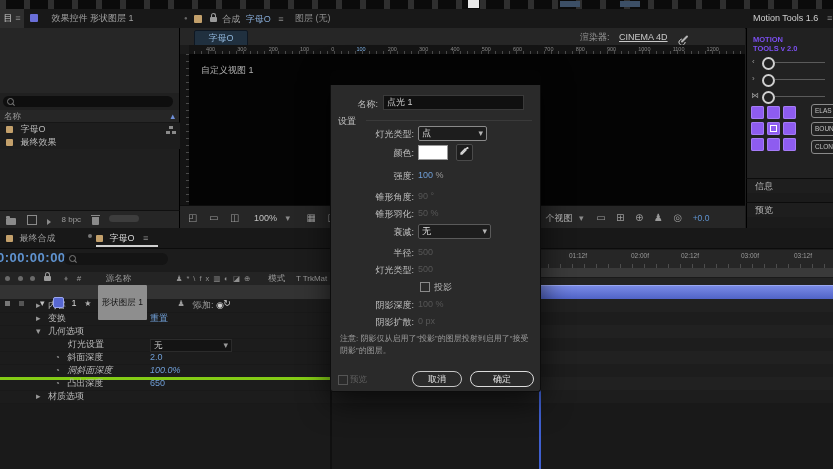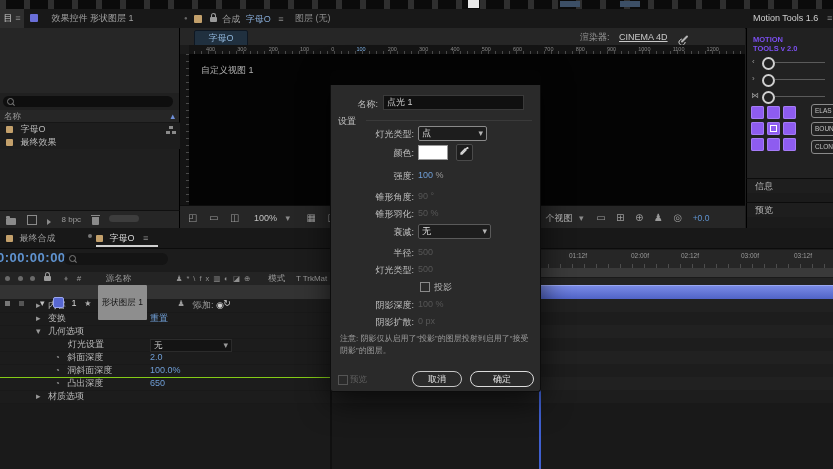--- a/index.html
+++ b/index.html
@@ -330,21 +330,21 @@
     <span class="abs" style="left:150px;top:1px;width:80px;height:11px;background:#141414;border:1px solid #2b2b2b;line-height:11px;">
       <span style="color:#cfcfcf;margin-left:3px;font-size:8.5px;">无</span>
       <span style="position:absolute;right:3px;top:0;color:#9a9a9a;">▾</span>
     </span>
   </div>
   <div class="abs nowrap" style="left:0;top:351px;width:331px;height:13px;line-height:13px;border-bottom:1px solid #191919;">
     <span style="color:#9a9a9a;margin-left:55px;font-size:8px;">◔</span>
     <span style="color:#b8b8b8;margin-left:5px;">斜面深度</span>
     <span class="abs blue" style="left:150px;top:0;">2.0</span>
   </div>
-  <div class="abs nowrap" style="left:0;top:364px;width:331px;height:13px;line-height:13px;border-bottom:1px solid #84cc16;">
+  <div class="abs nowrap" style="left:0;top:364px;width:331px;height:13px;line-height:13px;border-bottom:3px solid #84cc16;font-style:italic;">
     <span style="color:#9a9a9a;margin-left:55px;font-size:8px;">◔</span>
     <span style="color:#b8b8b8;margin-left:5px;">洞斜面深度</span>
     <span class="abs blue" style="left:150px;top:0;">100.0%</span>
   </div>
   <div class="abs nowrap" style="left:0;top:377px;width:331px;height:13px;line-height:13px;border-bottom:1px solid #191919;">
     <span style="color:#9a9a9a;margin-left:55px;font-size:8px;">◔</span>
     <span style="color:#b8b8b8;margin-left:5px;">凸出深度</span>
     <span class="abs blue" style="left:150px;top:0;">650</span>
   </div>
   <div class="abs nowrap" style="left:0;top:390px;width:331px;height:13px;line-height:13px;border-bottom:1px solid #191919;">

